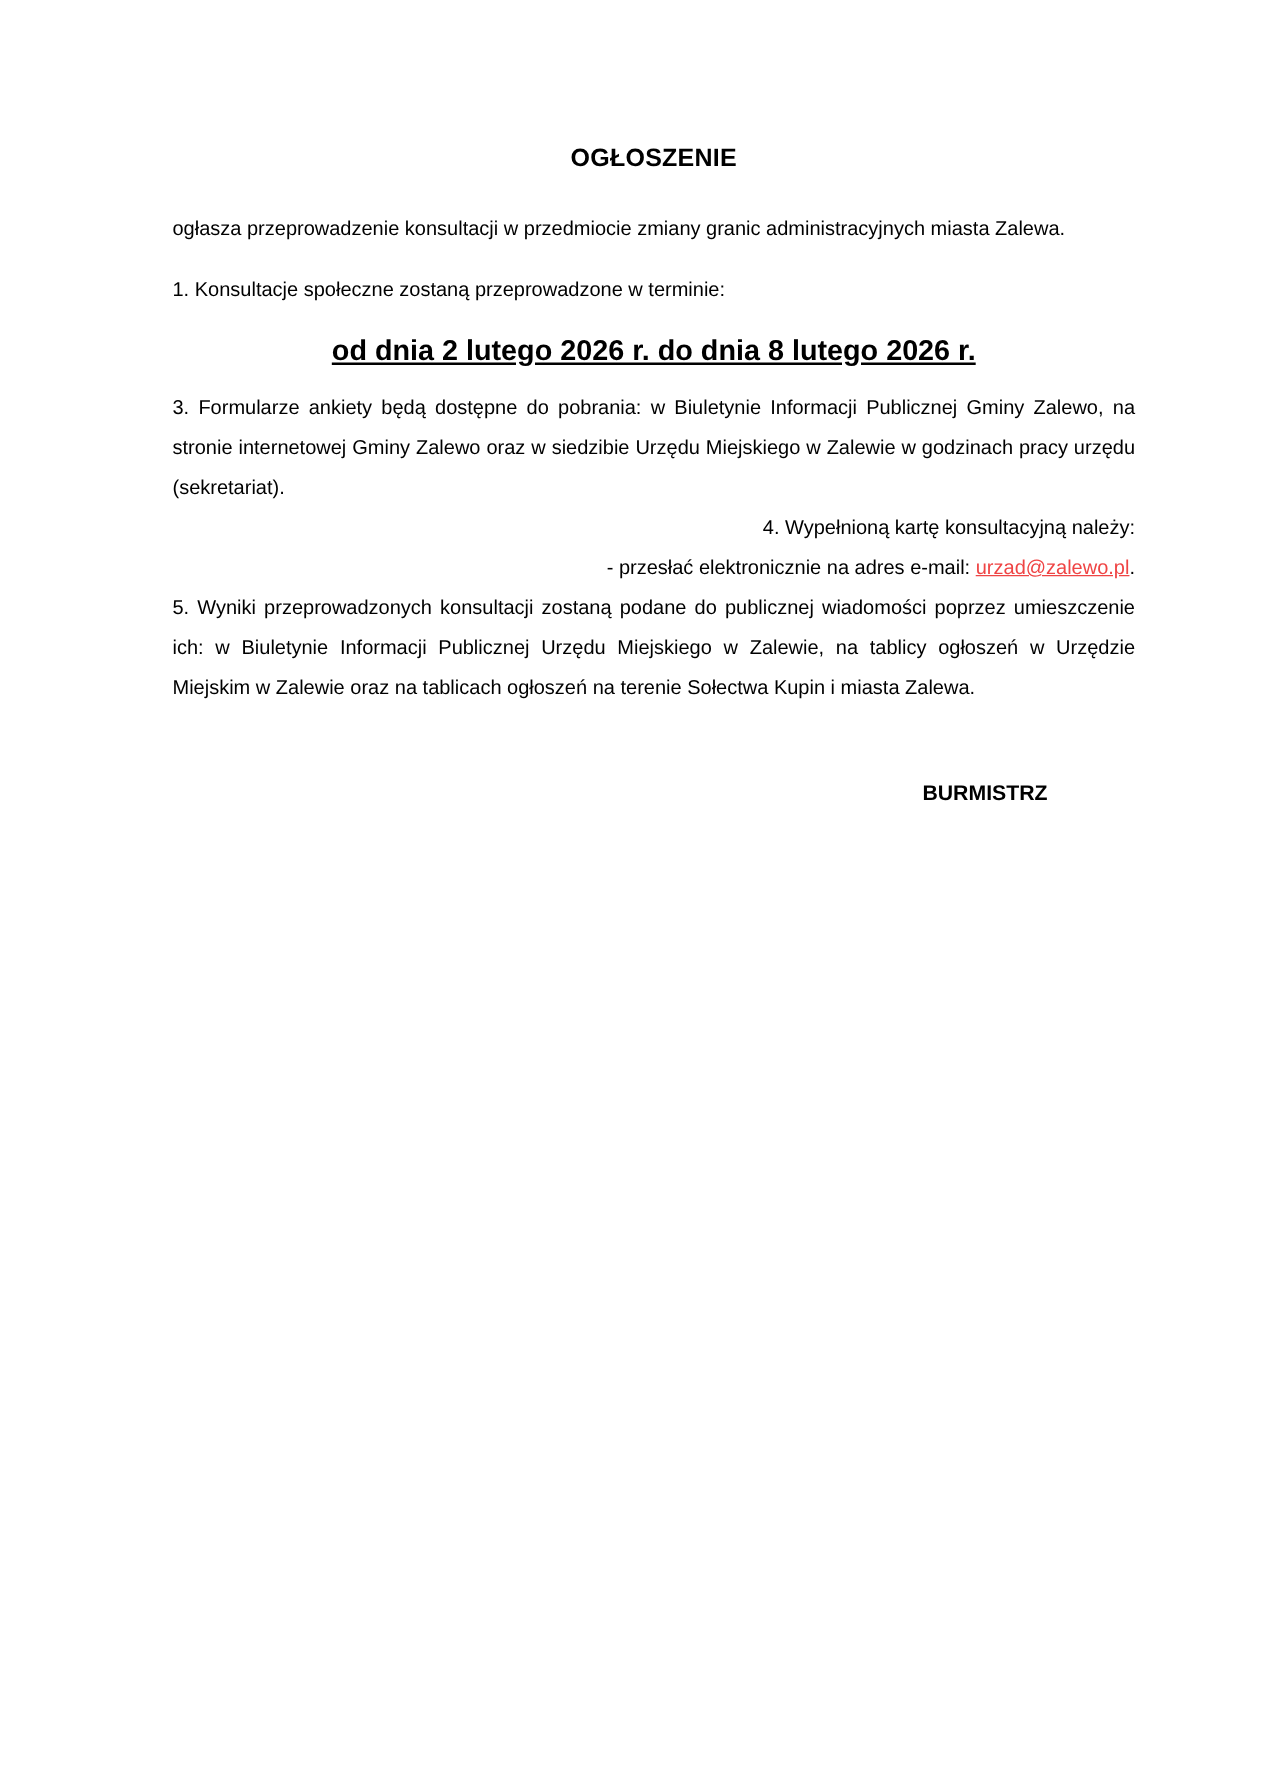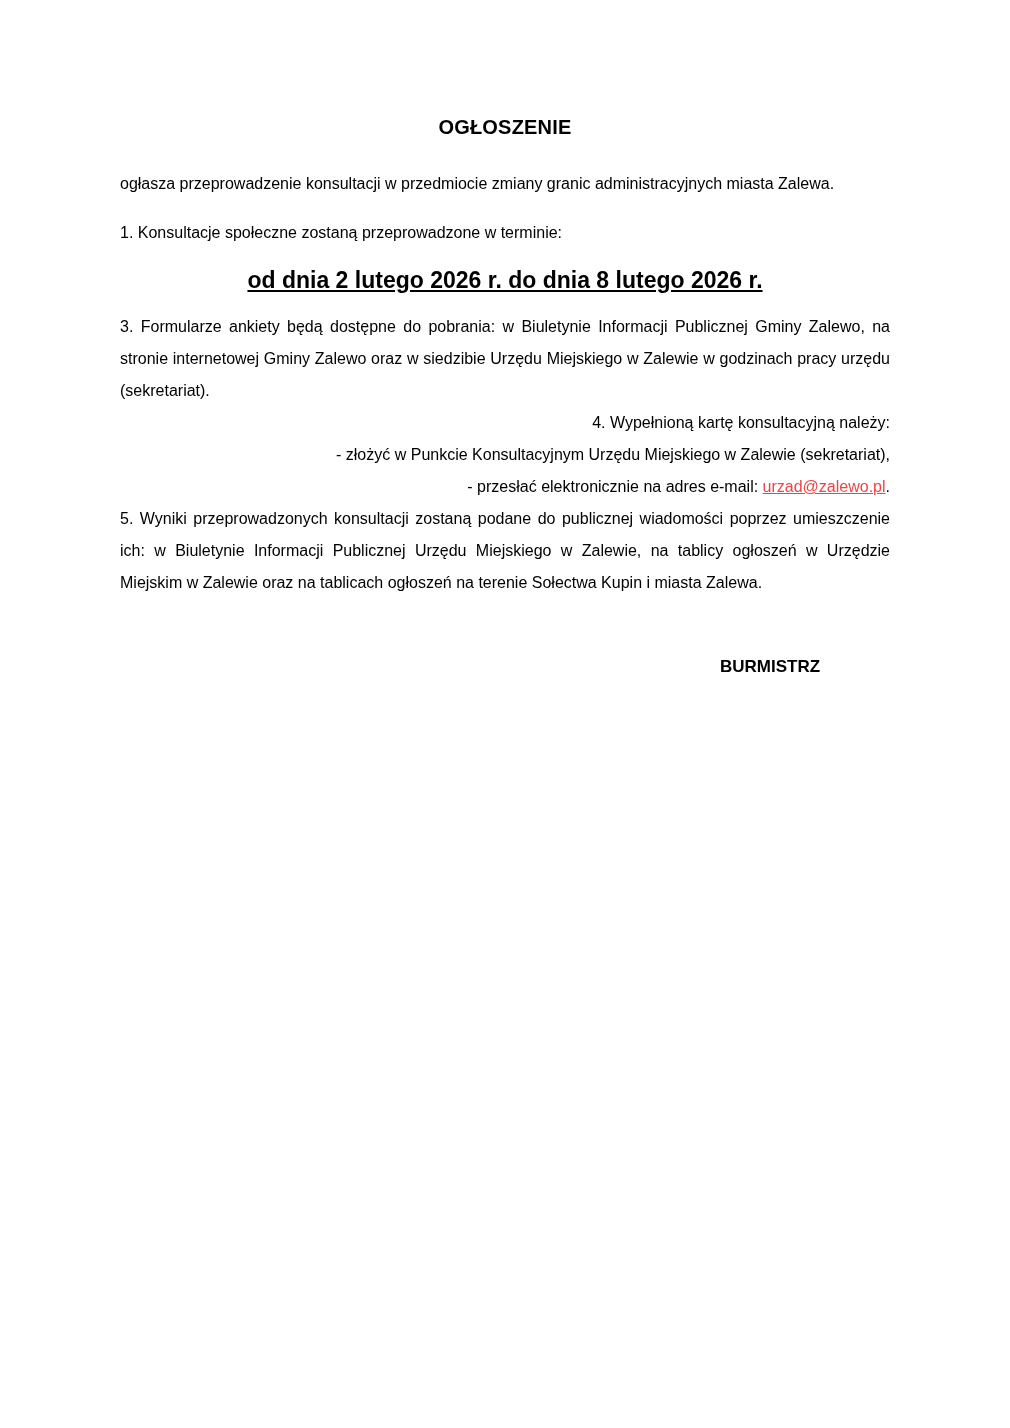--- a/index.html
+++ b/index.html
@@ -12,21 +12,21 @@
       position: relative;
       width: 1010px;
       height: 1428px;
       background: #ffffff;
       font-family: "Liberation Sans", sans-serif;
       color: #000000;
       overflow: hidden;
     }
     .content {
       position: absolute;
-      left: 120px;
+      left: 138px;
       top: 110px;
       width: 770px;
     }
     .doc-heading {
       margin: 0;
       font-size: 20px;
       font-weight: bold;
       line-height: 35px;
       text-align: center;
       letter-spacing: 0.2px;
@@ -85,21 +85,20 @@
     <p class="para single-line">1. Konsultacje społeczne zostaną przeprowadzone w terminie:</p>
 
     <p class="date-line">od dnia 2 lutego 2026 r. do dnia 8 lutego 2026 r.</p>
 
     <div class="list-block">
 
       <p class="para">3. Formularze ankiety będą dostępne do pobrania: w Biuletynie Informacji Publicznej Gminy Zalewo, na stronie internetowej Gminy Zalewo oraz w siedzibie Urzędu Miejskiego w Zalewie w godzinach pracy urzędu (sekretariat).</p>
 
       <p class="para dash-line">4. Wypełnioną kartę konsultacyjną należy:</p>
 
-      <p class="para dash-line">- złożyć w Punkcie Konsultacyjnym Urzędu Miejskiego w Zalewie (sekretariat),</p>
 
       <p class="para dash-line"><span>- przesłać elektronicznie na adres e-mail: </span><a class="email-link">urzad@zalewo.pl</a><span>.</span></p>
 
       <p class="para">5. Wyniki przeprowadzonych konsultacji zostaną podane do publicznej wiadomości poprzez umieszczenie ich: w Biuletynie Informacji Publicznej Urzędu Miejskiego w Zalewie, na tablicy ogłoszeń w Urzędzie Miejskim w Zalewie oraz na tablicach ogłoszeń na terenie Sołectwa Kupin i miasta Zalewa.</p>
     </div>
 
     <div class="signature">
       <div>BURMISTRZ</div>
     </div>
 

